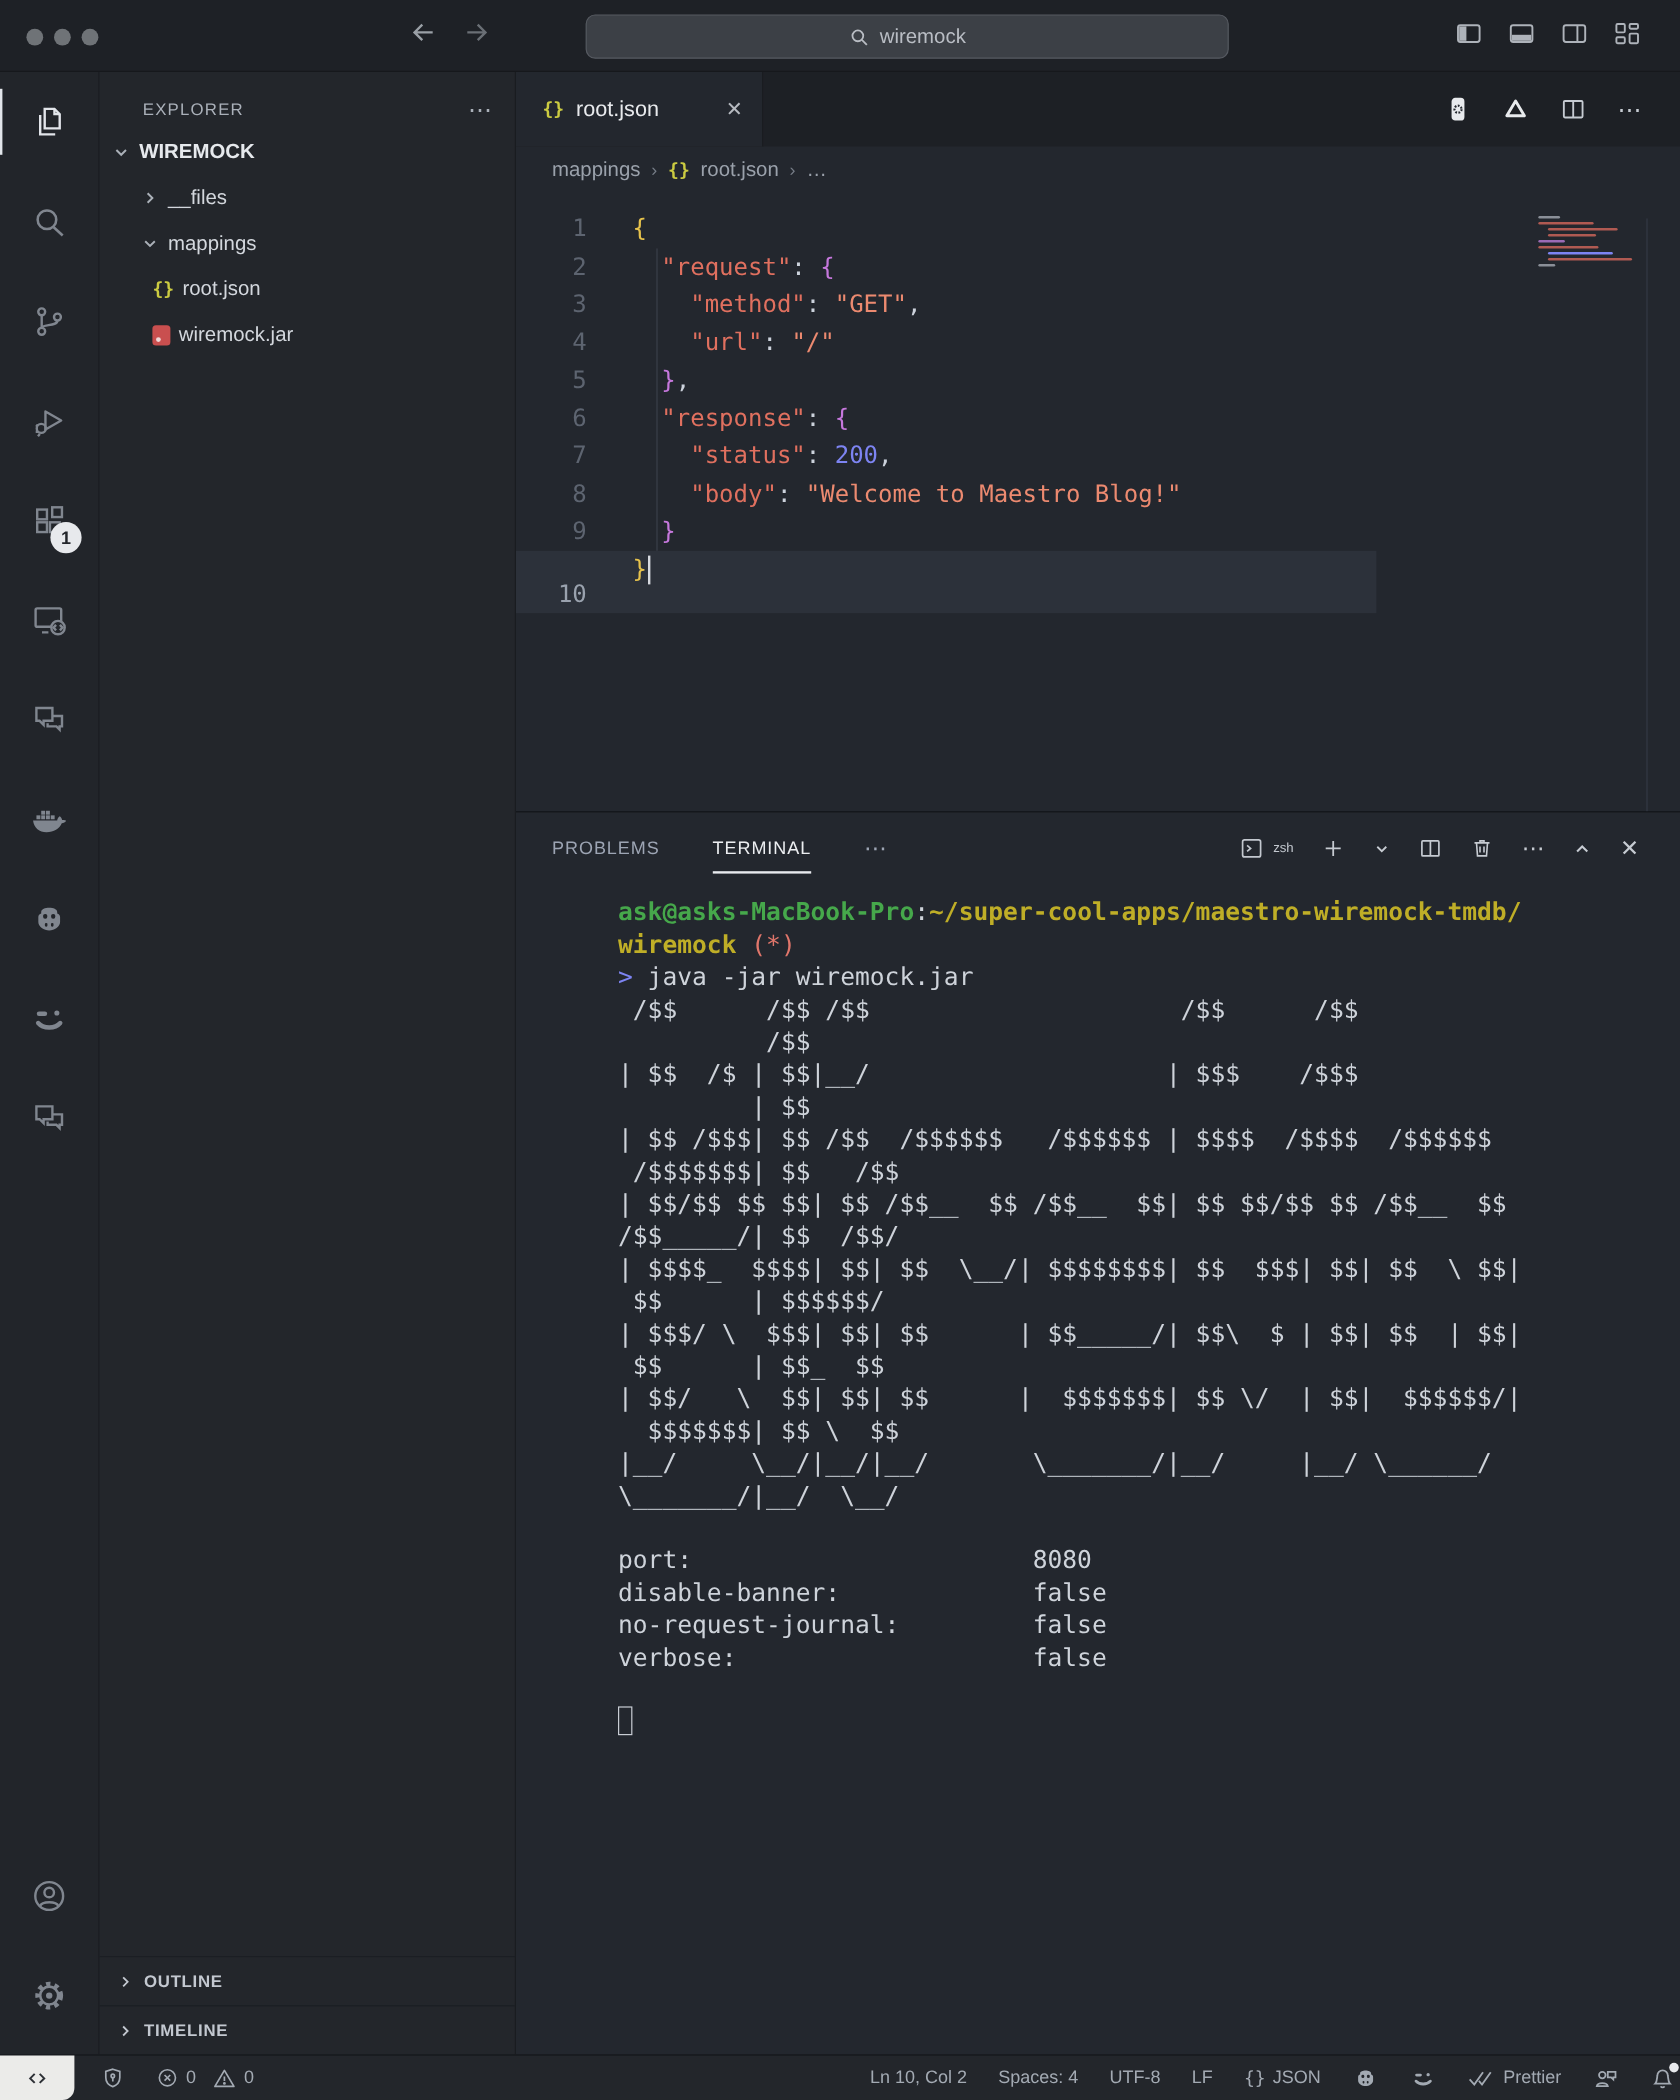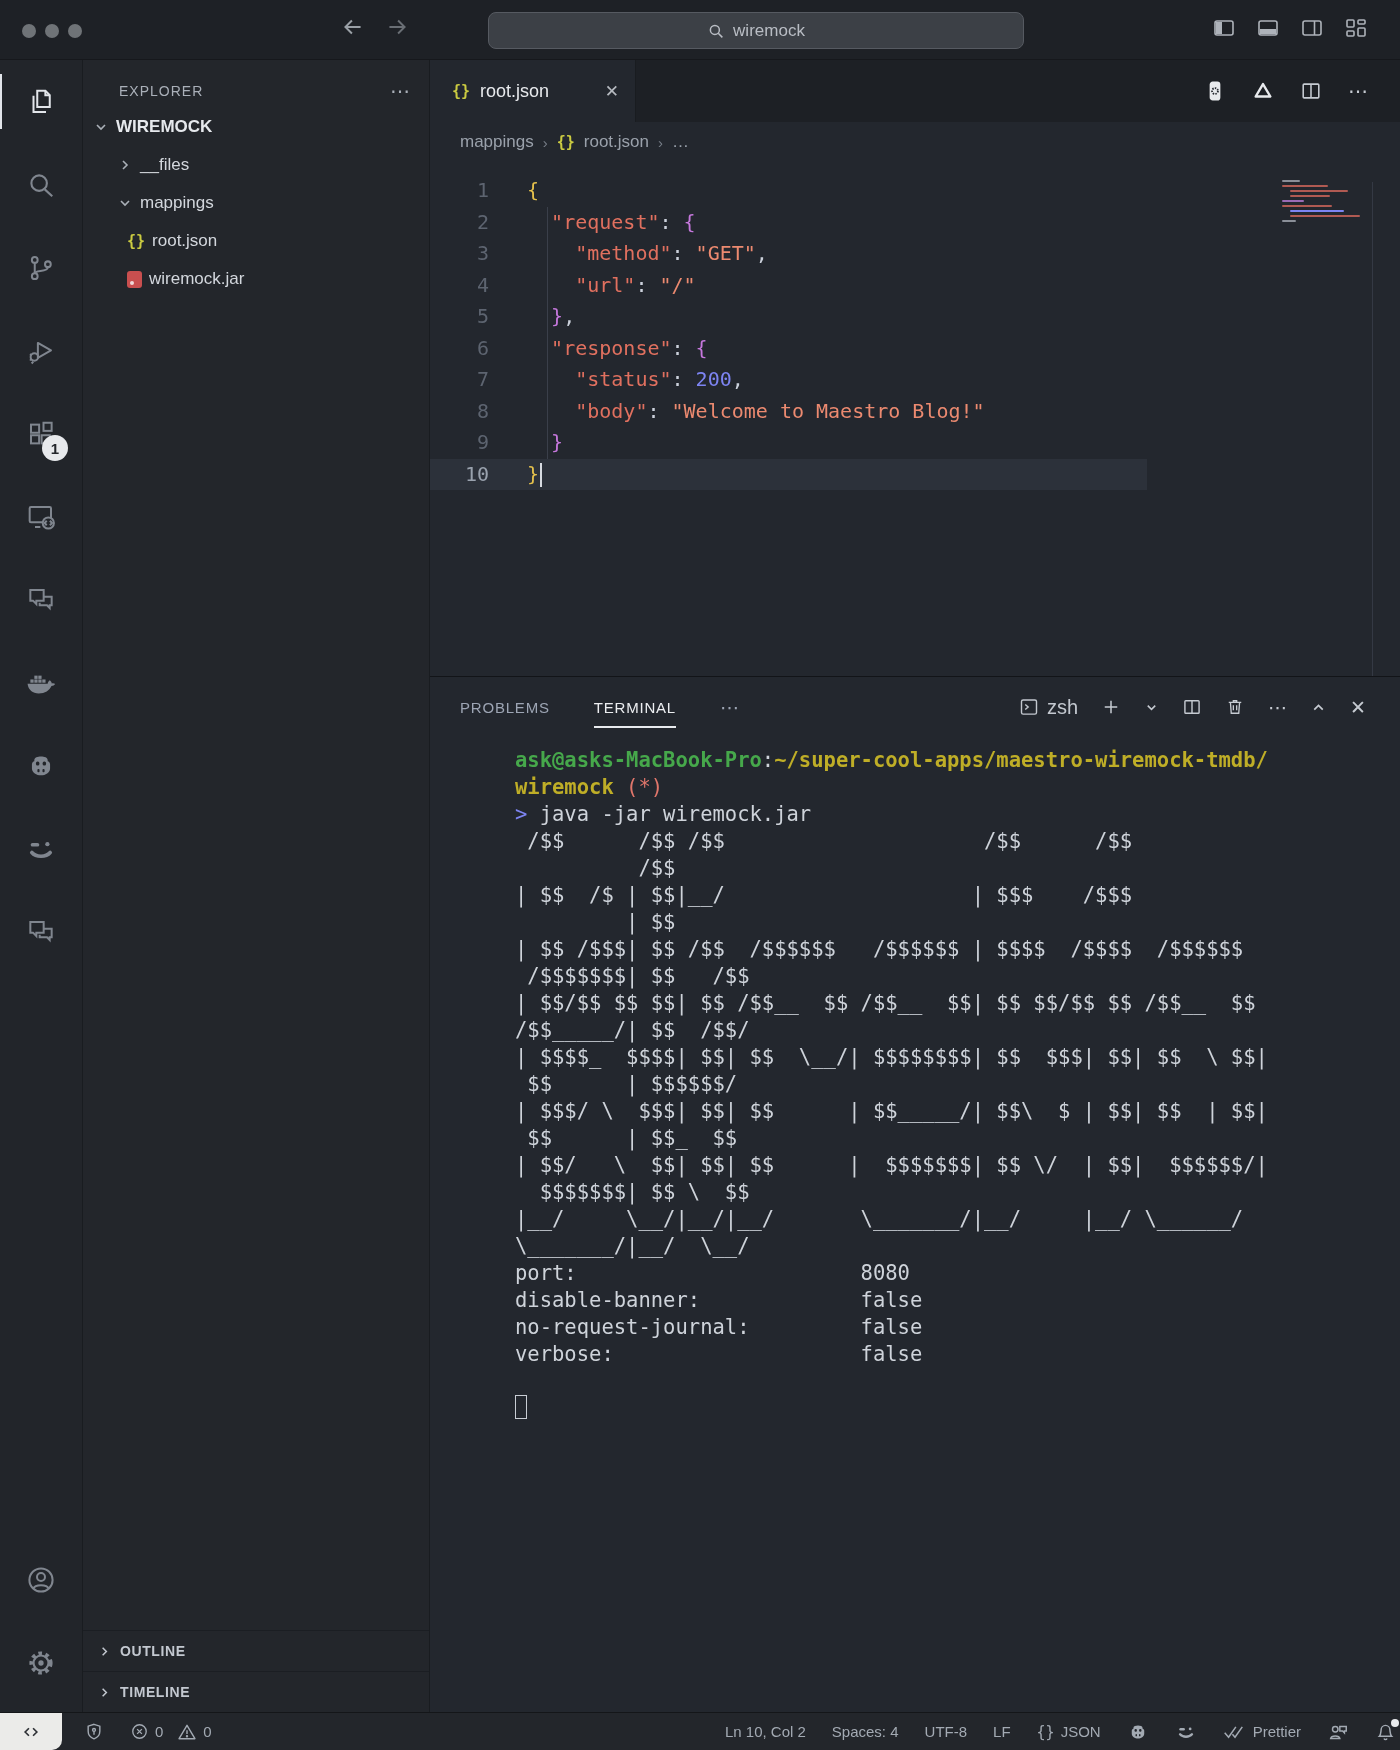--- a/index.html
+++ b/index.html
@@ -46,21 +46,21 @@
   .tab .close { margin-left:auto; color:#b6bac0; font-size:17px; }
   .editor-actions { margin-left:auto; display:flex; align-items:center; gap:26px; padding-right:32px; color:#c6cbd2; }
   .breadcrumbs { height:40px; display:flex; align-items:center; gap:9px; padding-left:30px; font-size:17px; color:#9aa1ab; }
   .breadcrumbs .sep { color:#767d87; font-size:15px; }
 
   .code-area { position:relative; flex:1; font-family:"DejaVu Sans Mono",monospace; font-size:20px; line-height:31.5px; padding-top:13px; }
   .cl { display:flex; position:relative; }
   .cl .lnum { width:72px; text-align:right; padding-right:13px; color:#5d6470; user-select:none; }
   .cl .ltext { white-space:pre; padding-left:25px; }
   .cl.active { background:#2c313a; }
-  .cl.active .lnum { color:#9aa2ae; }
+  .cl.active .lnum { color:#9aa2ae;margin-top:21px; }
   .cl.active { width:717px; }
   .caret { display:inline-block; width:2px; height:24px; background:#d7dae0; vertical-align:middle; margin-left:1px; }
   .indent-guide { position:absolute; left:117px; top:44.5px; width:1px; height:252px; background:#3a3f4a; }
   .tk-cy { color:var(--code-brace-outer); }
   .tk-m  { color:var(--code-brace-inner); }
   .tk-k  { color:var(--code-key); }
   .tk-s  { color:var(--code-string); }
   .tk-n2 { color:var(--code-number); }
   .tk-p  { color:var(--code-punct); }
   .minimap { position:absolute; top:18px; left:852px; width:76px; }
@@ -68,30 +68,30 @@
   .overview-line { position:absolute; top:20px; bottom:0; left:942px; width:1px; background:#343944; }
 
   
   .panel { height:1036px; border-top:1px solid #121418; background:#23272e; display:flex; flex-direction:column; }
   .panel-header { height:60px; display:flex; align-items:center; padding:0 34px 0 30px; }
   .ptab { font-size:15px; letter-spacing:.8px; color:#9da5b4; margin-right:44px; height:100%; display:flex; align-items:center; position:relative; cursor:pointer; }
   .ptab.active { color:#eceef1; }
   .ptab.active:after { content:""; position:absolute; left:0; right:0; bottom:9px; height:2px; background:#e8eaee; }
   .pdots { color:#9da5b4; font-size:19px; margin-right:30px; cursor:pointer; }
   .panel-actions { margin-left:auto; display:flex; align-items:center; gap:23px; color:#c6cbd2; }
-  .zsh-group { display:flex; align-items:center; gap:8px; font-size:20px; color:#c3c8cf; }
+  .zsh-group { display:flex; align-items:center; gap:8px; font-size:11px; color:#c3c8cf; }
   .term { flex:1; font-family:"DejaVu Sans Mono",monospace; font-size:20.5px; line-height:27px; padding:10px 0 0 85px; color:var(--term-fg); }
   .tline { white-space:pre; }
   .tk-g { color:var(--term-green); font-weight:bold; }
   .tk-y { color:var(--term-yellow); font-weight:bold; }
   .tk-r { color:var(--term-red); }
   .tk-pu { color:var(--term-purple); }
   .tk-fg { color:var(--term-fg); }
   .ascii { font-family:inherit; font-size:inherit; line-height:inherit; color:var(--term-fg); white-space:pre; }
-  .topts { }
+  .topts { margin-top:27px; }
   .oname { display:inline-block; width:28ch; }
   .term-cursor { margin-top:27px; width:12px; height:24px; border:1.5px solid #c8cdd4; }
 
   
   .statusbar { position:absolute; bottom:0; left:0; right:0; height:38px; background:#23262b; border-top:1px solid #141619; display:flex; align-items:center; font-size:15px; color:#a3aab3; }
   .remote-block { width:62px; height:100%; background:#ebebe9; color:#2e3136; display:flex; align-items:center; justify-content:center; border-bottom-right-radius:10px; cursor:pointer; }
   .sb-item { display:flex; align-items:center; gap:6px; cursor:pointer; }
   .sb-left { display:flex; align-items:center; gap:26px; padding-left:22px; }
   .sb-right { margin-left:auto; display:flex; align-items:center; gap:26px; padding-right:4px; }
   .bell-wrap { position:relative; display:flex; }

